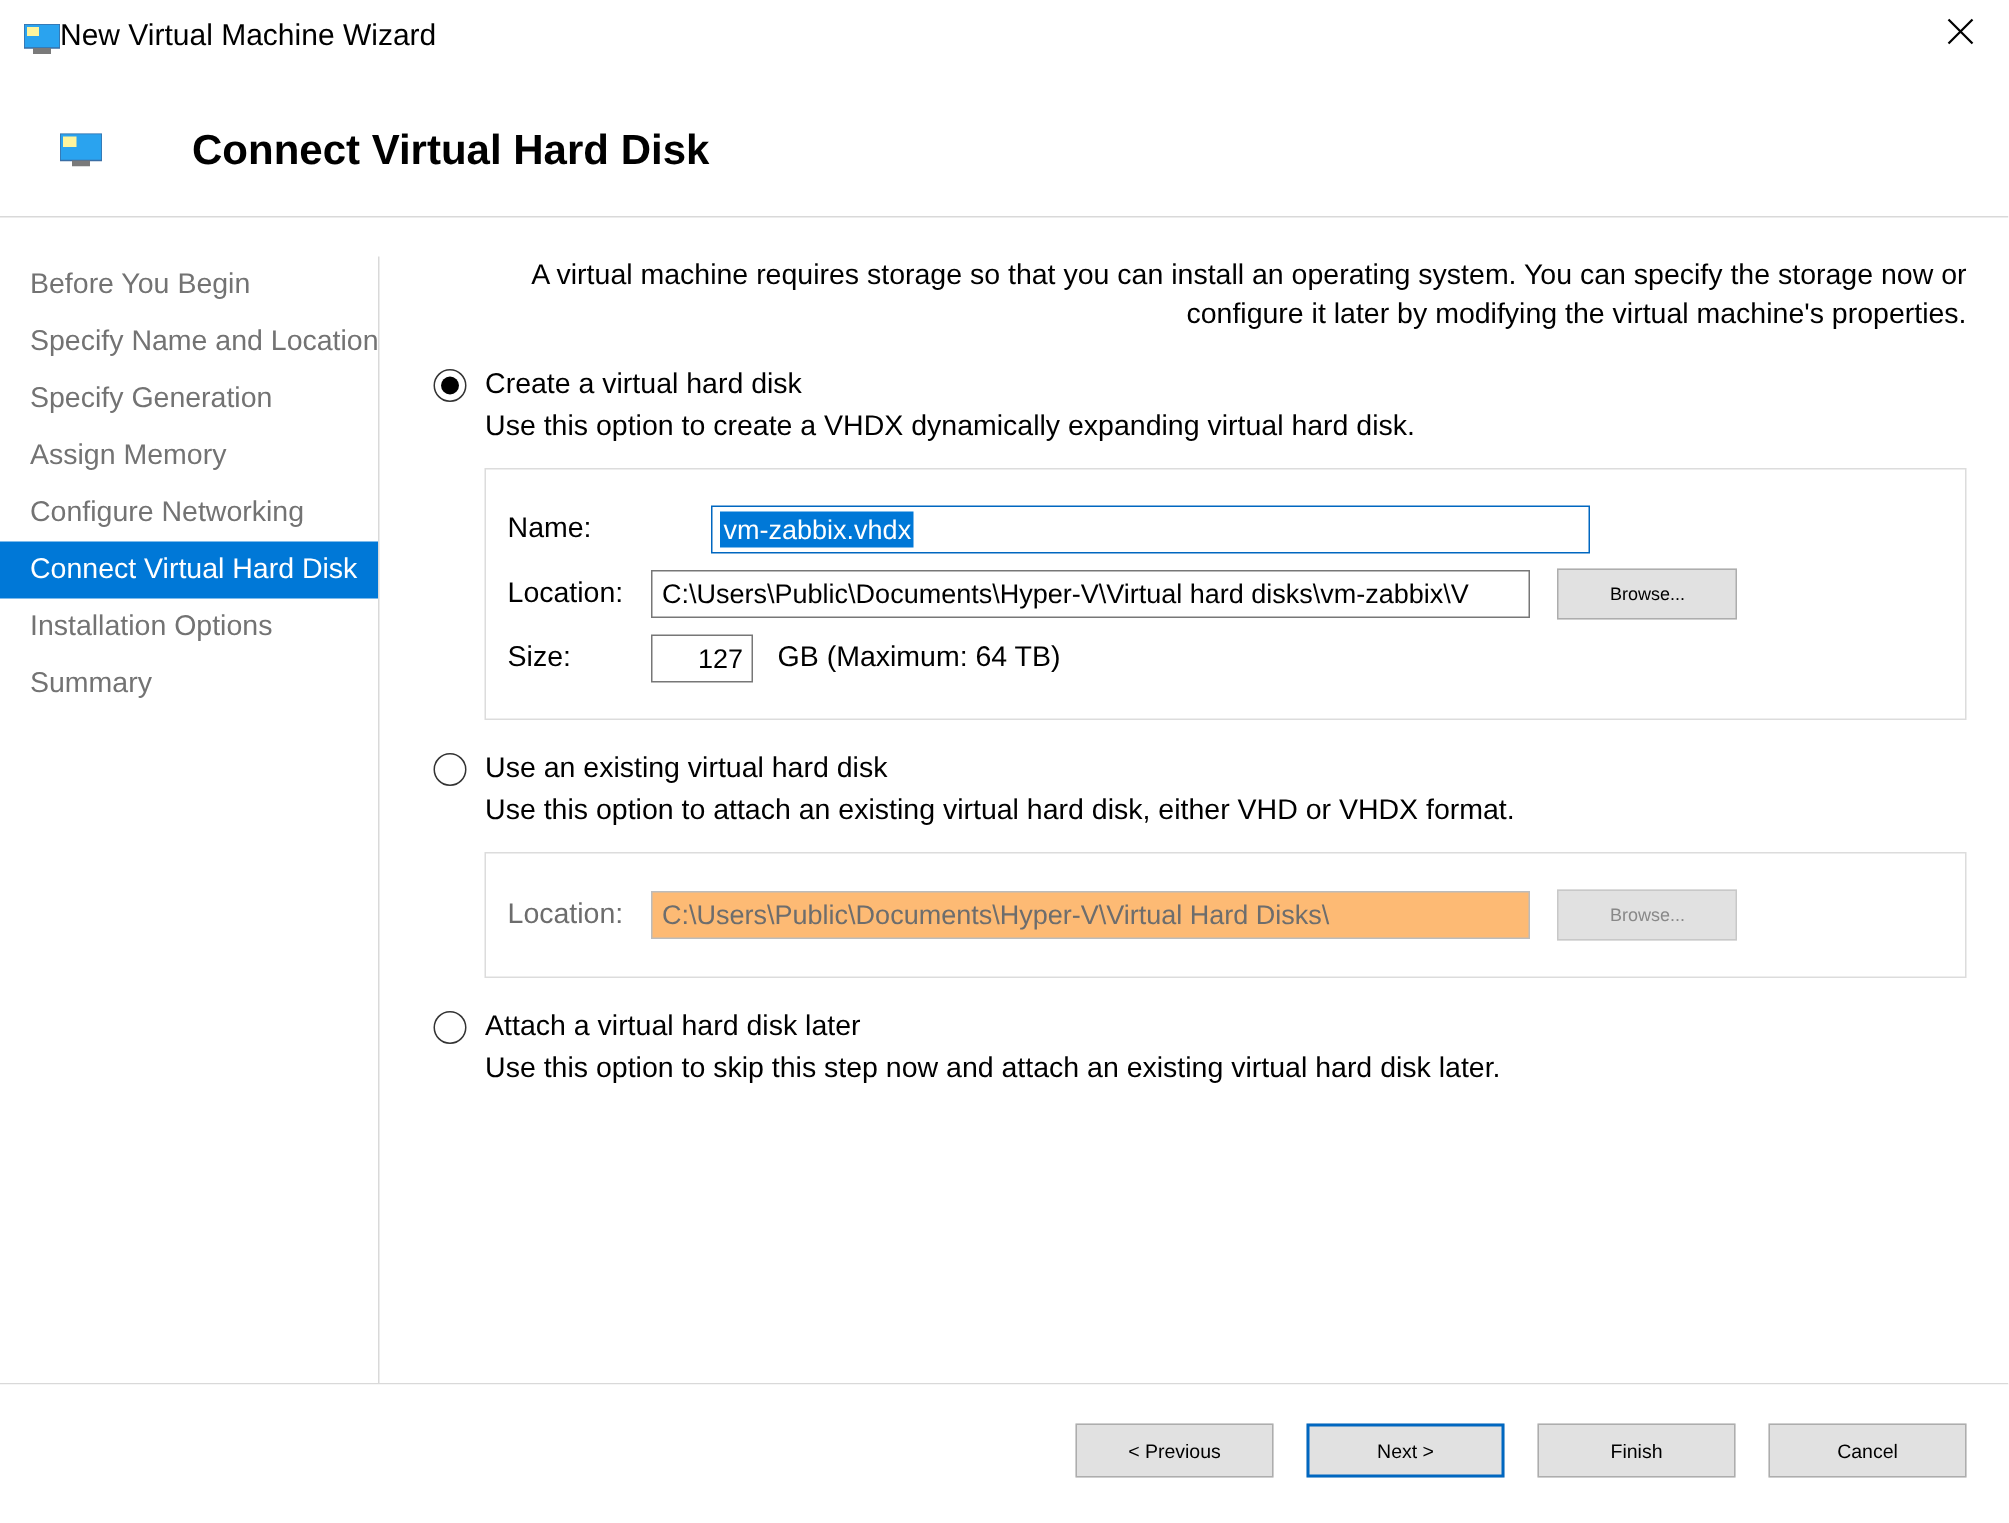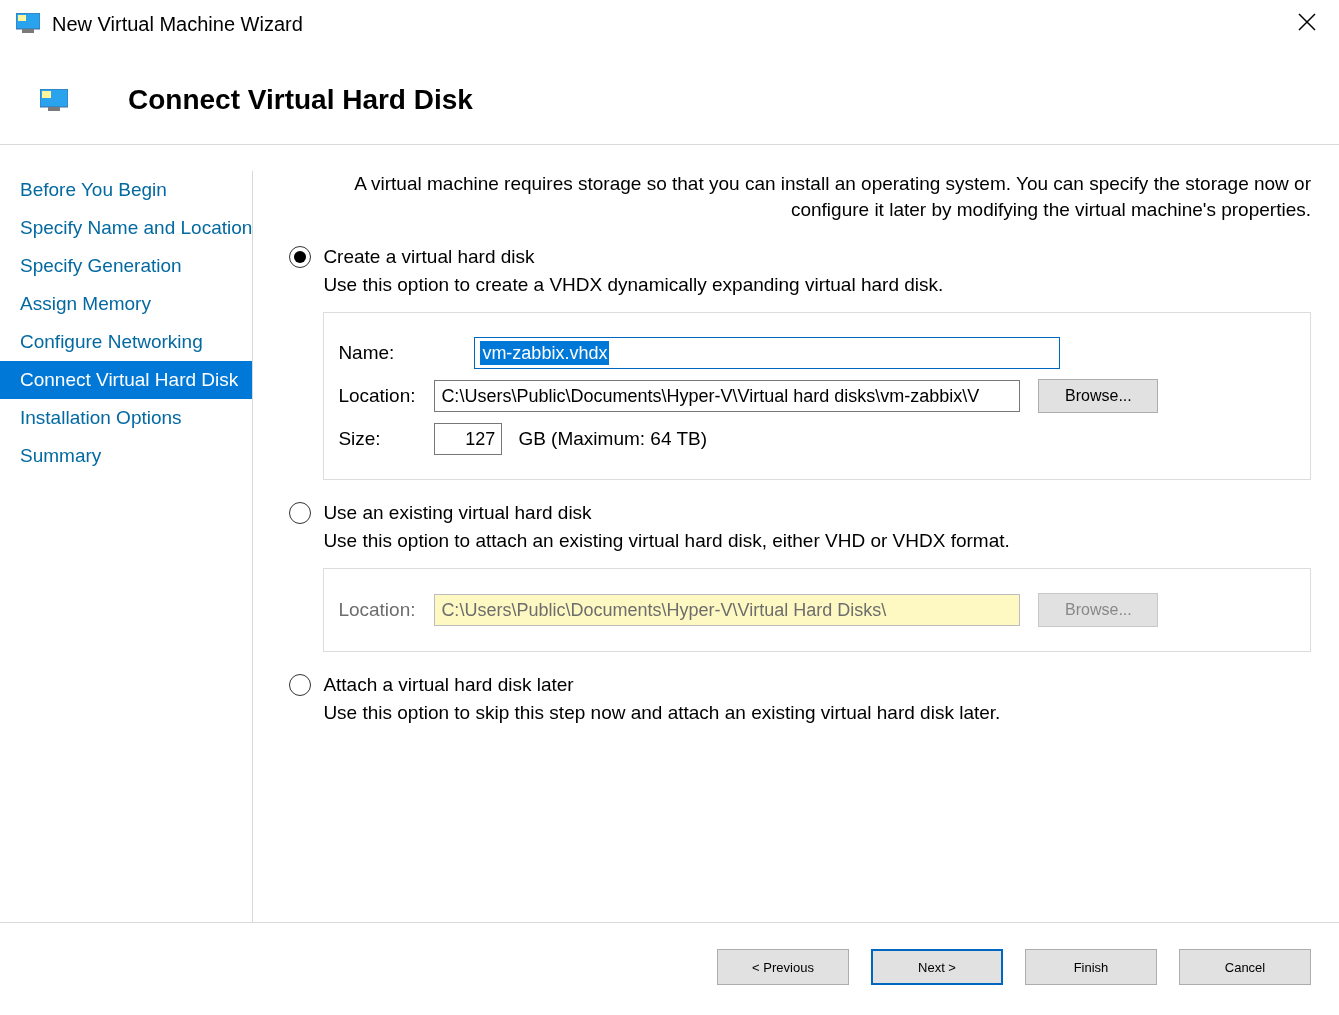--- a/index.html
+++ b/index.html
@@ -12,21 +12,21 @@
     width: 1339px;
     height: 1015px;
     overflow: hidden;
   }
   .window { width: 1339px; height: 1015px; display: flex; flex-direction: column; }
   .titlebar {
     display: flex; align-items: center; justify-content: space-between;
     padding: 8px 10px;
     height: 48px;
   }
-  .titlebar-left { display: flex; align-items: flex-start; gap: 12px; }
+  .titlebar-left { display: flex; align-items: flex-end; }
   .title-icon { width: 24px; height: 20px; margin-left: 6px; }
   .title-text { font-size: 20px; color: #000; }
   .close-btn { font-size: 24px; padding: 4px 12px; color: #000; cursor: default; user-select: none; }
 
   .header-area {
     padding: 36px 0 28px 40px;
   }
   .header-row { display: flex; align-items: center; gap: 60px; }
   .header-icon { width: 28px; height: 22px; }
   .page-title { font-size: 28px; font-weight: 700; color: #000; }
@@ -40,21 +40,21 @@
   }
 
   .sidebar {
     width: 300px;
     border-right: 1px solid #d9d9d9;
     padding-top: 0;
   }
   .sidebar-item {
     font-size: 19px;
     padding: 8px 0 8px 20px;
-    color: #0369a1;
+    color: #737373;
     white-space: nowrap;
   }
   .sidebar-item.selected {
     background: #0078d7;
     color: #fff;
   }
   .sidebar-subitem { }
 
   .content {
     flex: 1 1 auto;
@@ -112,33 +112,33 @@
     left: 6px; top: 50%; transform: translateY(-50%);
     background: #0078d7; color: #fff;
     padding: 0 2px;
     font-size: 18px;
     line-height: 24px;
     white-space: nowrap;
   }
   .loc-input { width: 586px; }
   .browse-btn {
     width: 120px; height: 34px;
-    font-family: inherit; font-size: 16px;
+    font-family: inherit; font-size: 12px;
     background: #e1e1e1;
     border: 1px solid #adadad;
     margin-left: 8px;
   }
   .size-input {
     width: 68px; text-align: right;
   }
   .size-hint { margin-left: 6px; }
 
   .disabled-label { color: #6d6d6d; }
   .disabled-input {
-    background: #fef9c3;
+    background: #fdba74;
     color: #6d6d6d;
     border: 1px solid #bcbcbc;
   }
   .disabled-btn {
     color: #888;
     background: #e1e1e1;
     border: 1px solid #c8c8c8;
   }
 
   .footer-divider { border-top: 1px solid #d9d9d9; }

